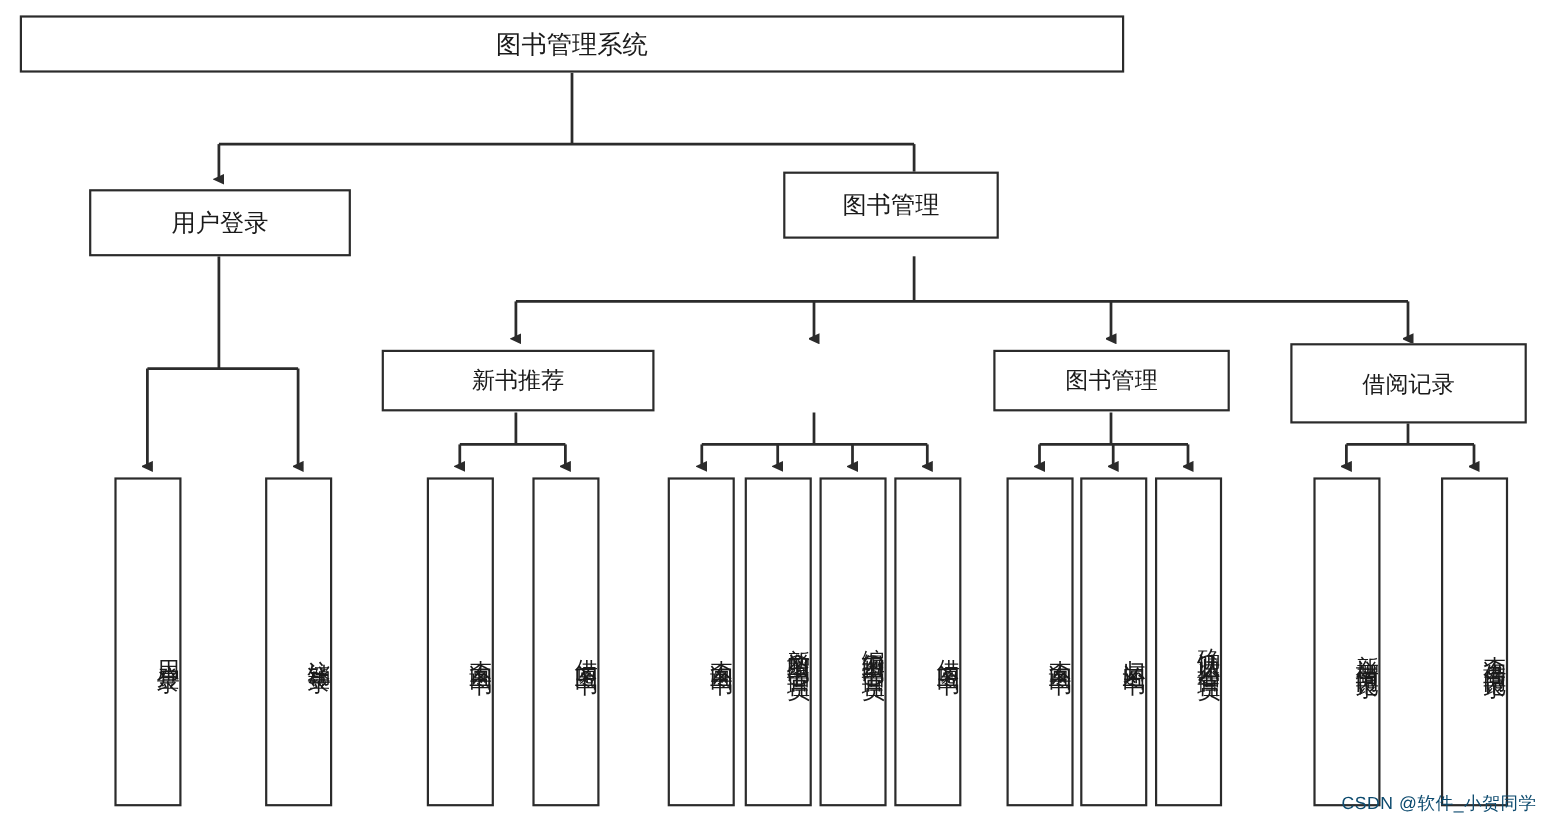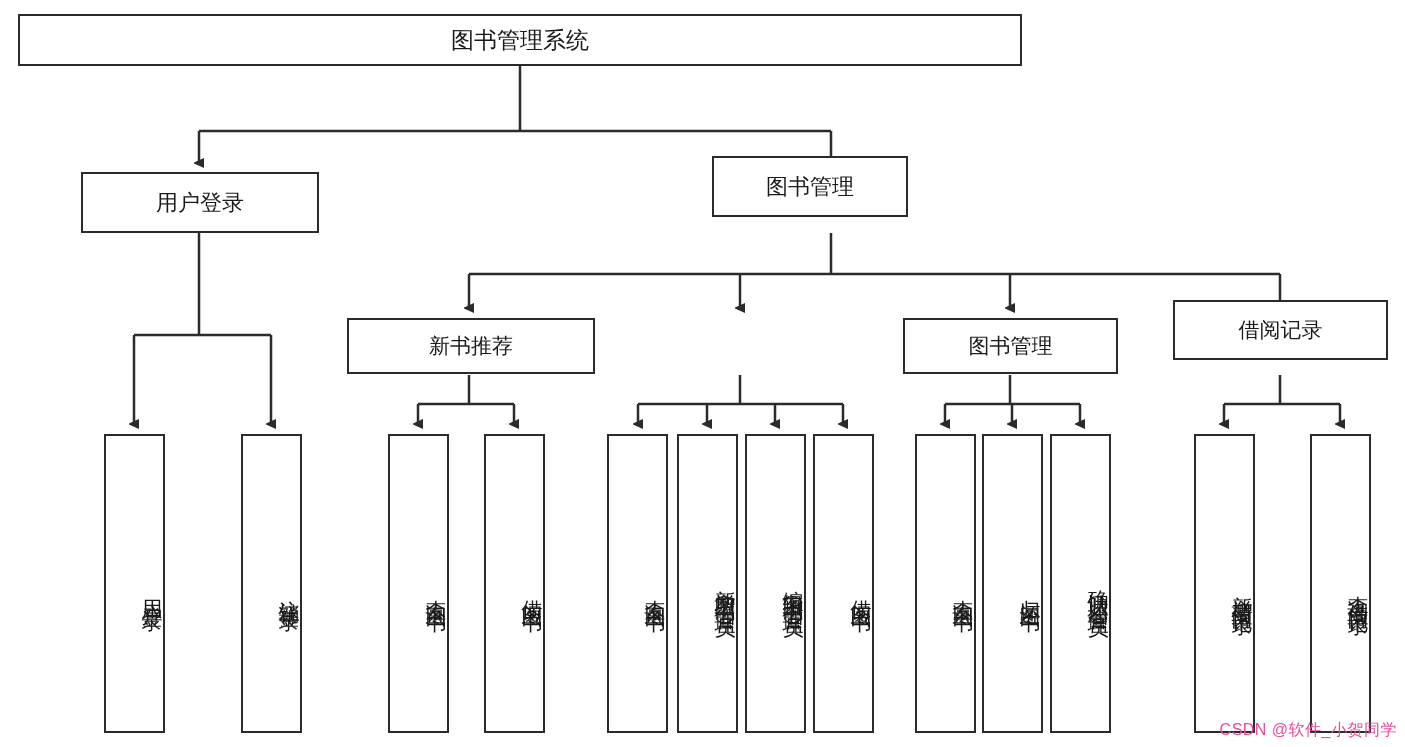--- a/index.html
+++ b/index.html
@@ -55,21 +55,21 @@
   .node.leaf .vtext {
     writing-mode: vertical-rl;
     text-orientation: upright;
     white-space: nowrap;
   }
   .watermark {
     position: absolute;
     right: 8px;
     bottom: 6px;
     font-size: 16px;
-    color: #ec4899;
+    color: #0c4a6e;
     letter-spacing: 0.5px;
     white-space: nowrap;
   }
 </style>
 </head>
 <body>
 
 <div id="canvas">
 
   <svg class="edges" viewBox="0 0 1405 747">
@@ -132,21 +132,21 @@
   <div class="node lvl2" style="left:712px; top:156px; width:196px; height:61px;">
     <span>图书管理</span>
   </div>
 
   <div class="node lvl3" style="left:347px; top:318px; width:248px; height:56px;">
     <span>新书推荐</span>
   </div>
   <div class="node lvl3" style="left:903px; top:318px; width:215px; height:56px;">
     <span>图书管理</span>
   </div>
-  <div class="node lvl3" style="left:1173px; top:300px; width:215px; height:60px;">
+  <div class="node lvl3" style="left:1173px; top:312px; width:215px; height:73px;">
     <span>借阅记录</span>
   </div>
 
   <div class="node leaf" style="left:104px; top:434px; width:61px; height:299px;">
     <span class="vtext">用户登录</span>
   </div>
   <div class="node leaf" style="left:241px; top:434px; width:61px; height:299px;">
     <span class="vtext">注销登录</span>
   </div>
 

